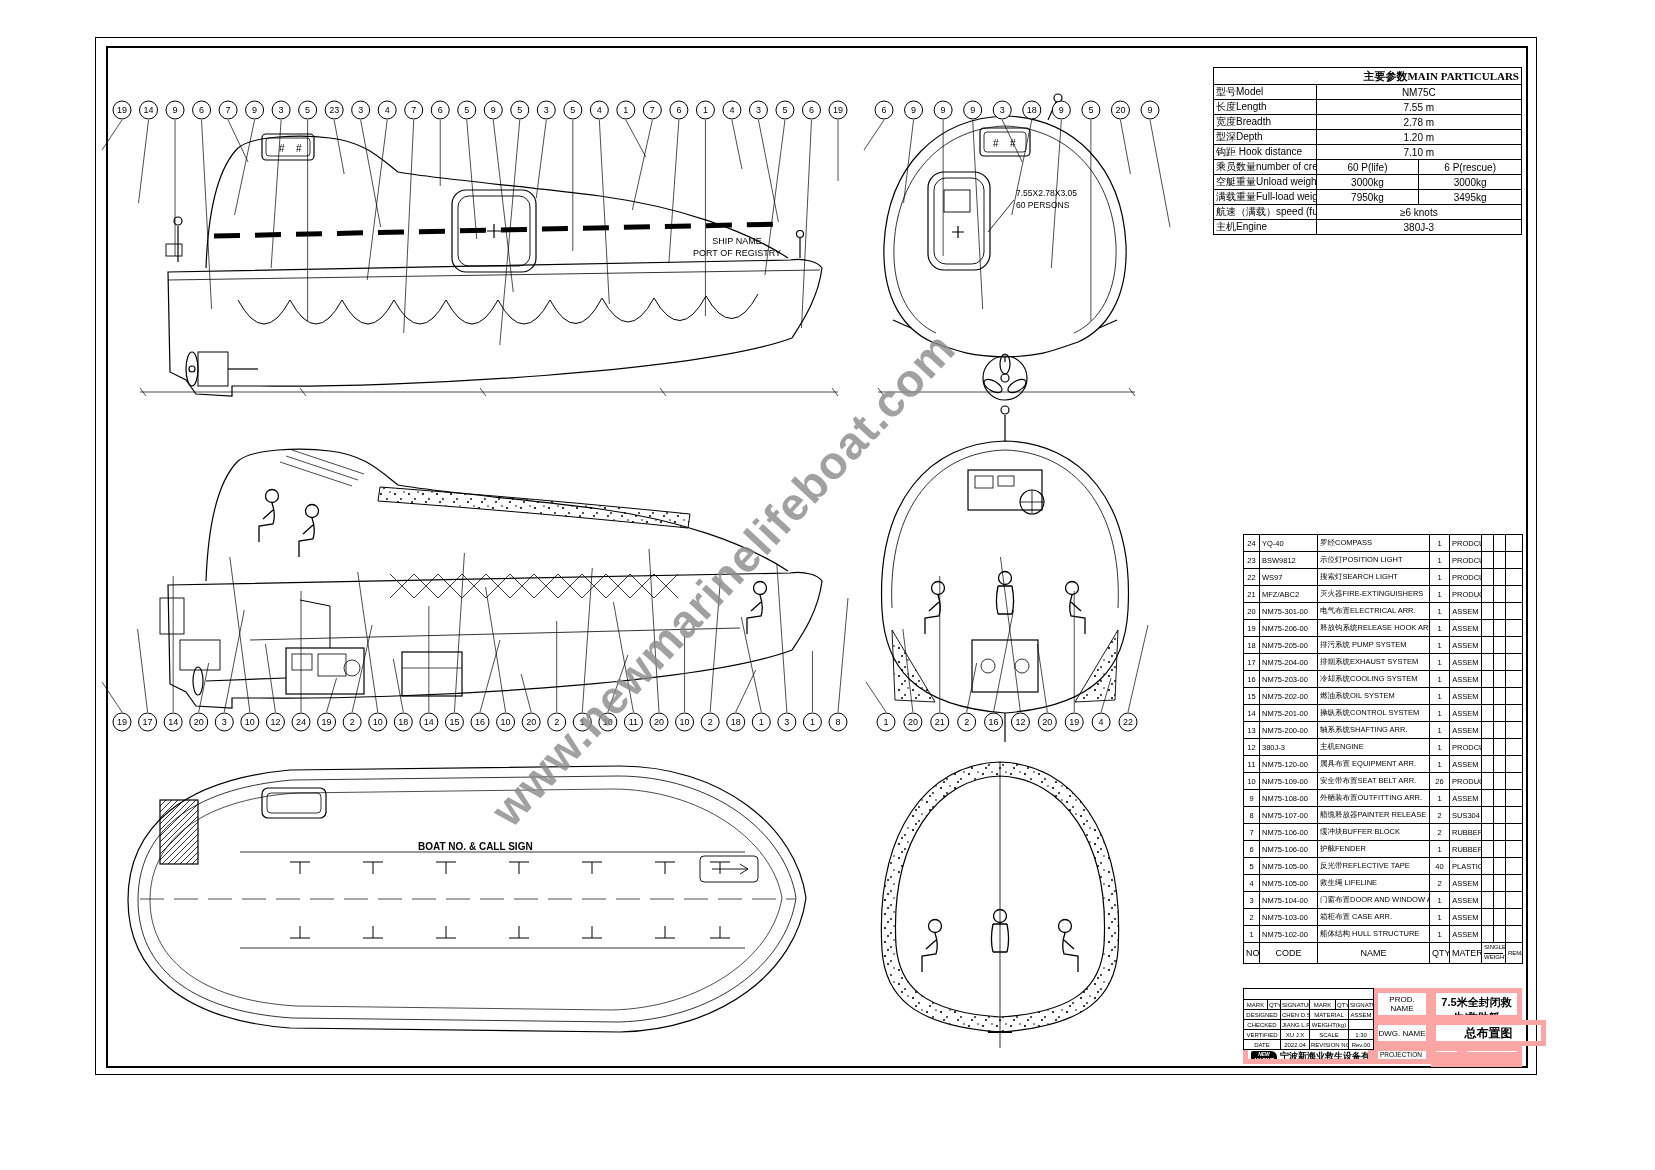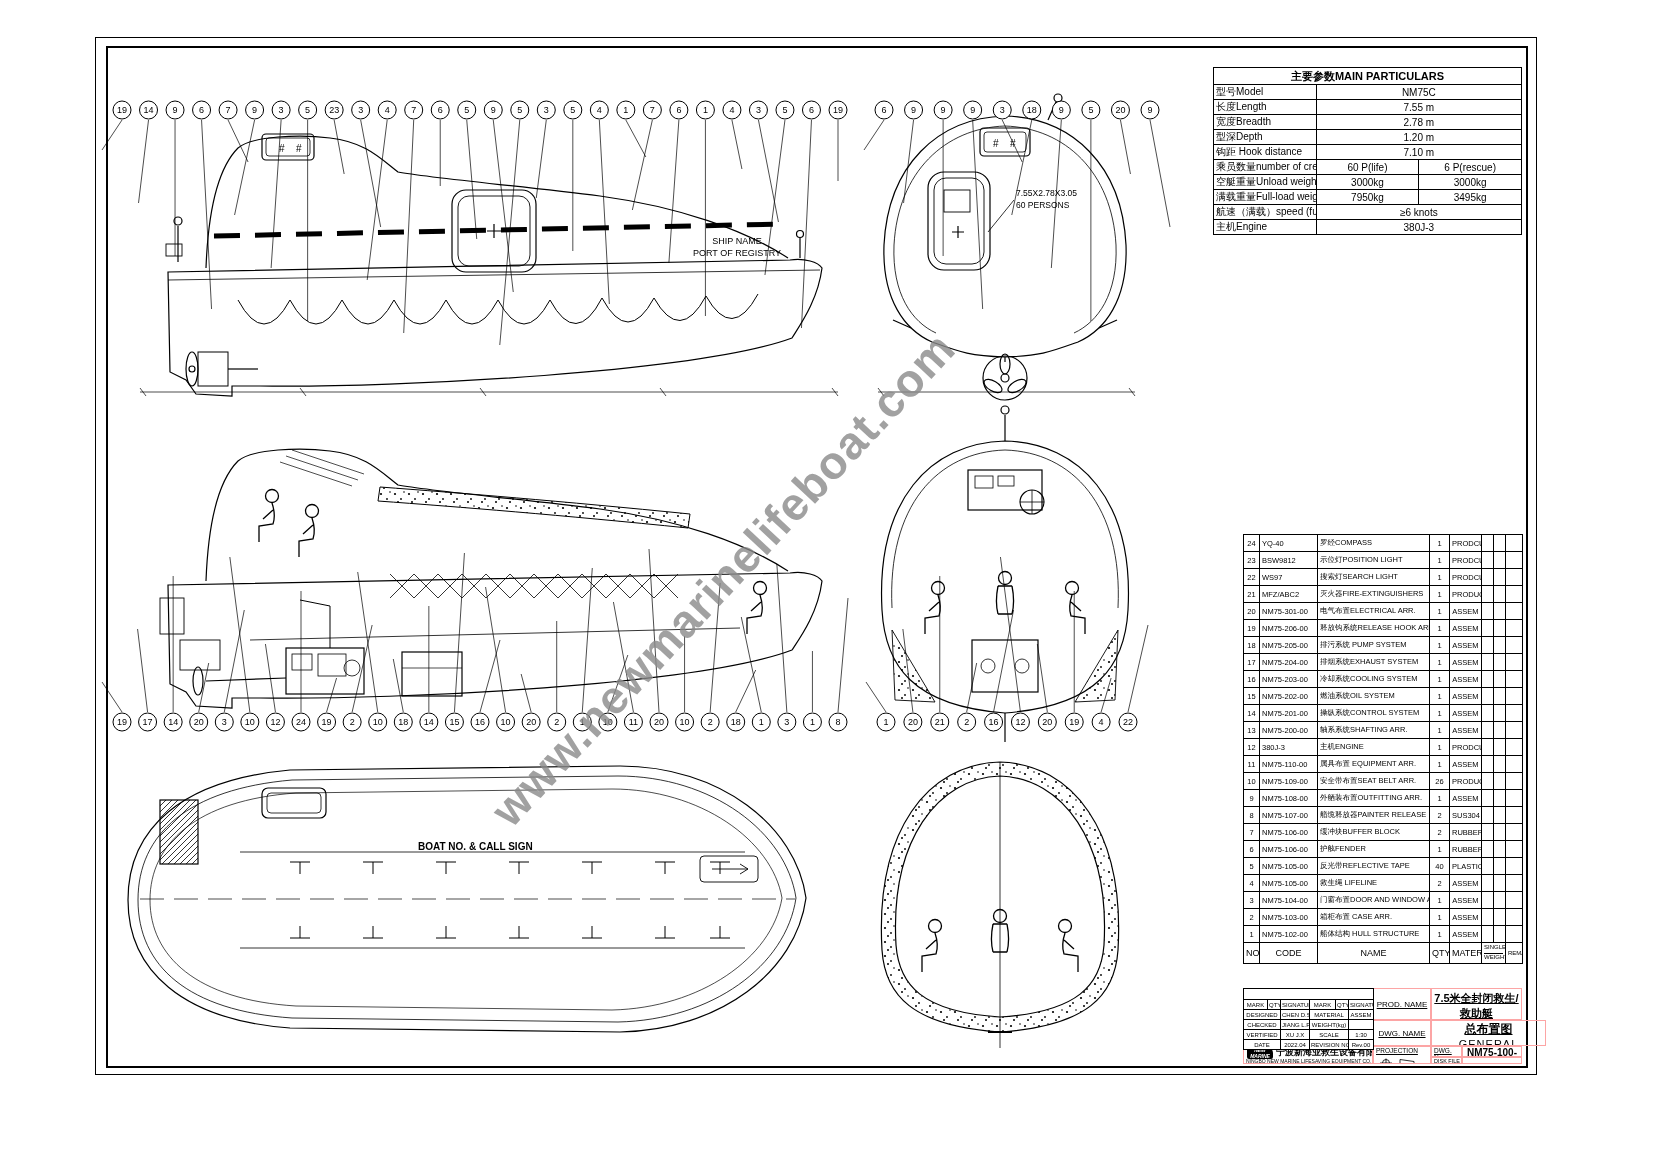--- a/index.html
+++ b/index.html
@@ -8,34 +8,34 @@
   .b-outer{position:absolute;left:95px;top:37px;width:1440px;height:1036px;border:1.5px solid #000;}
   .b-inner{position:absolute;left:106px;top:46px;width:1418px;height:1018px;border:2px solid #000;}
   svg{position:absolute;left:0;top:0;}
   svg text{font-family:"Liberation Sans","DejaVu Sans",sans-serif;fill:#000;}
   .wm{position:absolute;left:480px;top:800px;transform:rotate(-47deg);transform-origin:0 0;
       font-size:46px;font-weight:bold;letter-spacing:1px;color:#8a8a8a;opacity:.8;white-space:nowrap;z-index:5;}
   table{border-collapse:collapse;position:absolute;background:#fff;table-layout:fixed;z-index:6;}
   td,th{border:1px solid #000;padding:0 2px;overflow:hidden;white-space:nowrap;font-weight:normal;}
   
   #particulars{left:1213px;top:67px;width:309px;}
-  #particulars .ptitle{font-size:11px;text-align:center;height:16px;font-weight:bold;}
+  #particulars .ptitle{font-size:11px;text-align:right;height:16px;font-weight:bold;font-family:Liberation Serif, serif;}
   #particulars td{font-size:10px;height:14px;}
   #particulars .plabel{width:211px;text-align:left;}
   #particulars .pval{text-align:center;margin-top:24px;}
   
   #parts{left:1243px;top:534px;width:279px;}
   #parts td{font-size:7.5px;height:16px;text-align:center;}
   #parts td.c1{text-align:left;}
   #parts td.c2{text-align:left;}
   #parts tr.hdr td{font-size:9px;font-weight:normal;height:20px;}
   #parts .wsub{font-size:6px;height:9px;}
   
   .tb{position:absolute;z-index:6;background:#fff;}
-  .tb .cell{position:absolute;border:1px solid #fca5a5;box-sizing:border-box;overflow:hidden;text-decoration:underline;}
+  .tb .cell{position:absolute;border:5px solid #fca5a5;box-sizing:border-box;overflow:hidden;}
   #signgrid{left:1243px;top:988px;width:130px;}
   #signgrid td{font-size:6px;height:9px;text-align:center;padding:0 1px;}
   .logoarea{left:1243px;top:1043px;width:130px;height:21px;}
   .logoarea .glyph{position:absolute;left:3px;top:3px;width:26px;height:12px;background:#000;color:#fff;
       font-size:5px;font-weight:bold;font-style:italic;text-align:center;line-height:6px;border-radius:2px 6px 2px 2px;}
   .logoarea .cn{position:absolute;left:32px;top:2px;font-size:9px;font-weight:bold;white-space:nowrap;}
   .logoarea .en{position:absolute;left:2px;top:14px;font-size:5px;white-space:nowrap;}
   .lblcell{font-size:8px;display:flex;align-items:center;justify-content:center;text-align:center;}
   .cnbig{font-size:11px;font-weight:bold;text-align:center;}
   .dwgcn{font-size:12px;font-weight:bold;text-align:center;}
@@ -779,21 +779,21 @@
           <td class="c1">380J-3</td>
           <td class="c2">主机ENGINE</td>
           <td class="c3">1</td>
           <td class="c4">PRODCUT</td>
           <td></td>
           <td></td>
           <td></td>
         </tr>
         <tr>
           <td class="c0">11</td>
-          <td class="c1">NM75-110-00</td>
+          <td class="c1">NM75-120-00</td>
           <td class="c2">属具布置 EQUIPMENT ARR.</td>
           <td class="c3">1</td>
           <td class="c4">ASSEM</td>
           <td></td>
           <td></td>
           <td></td>
         </tr>
         <tr>
           <td class="c0">10</td>
           <td class="c1">NM75-109-00</td>

